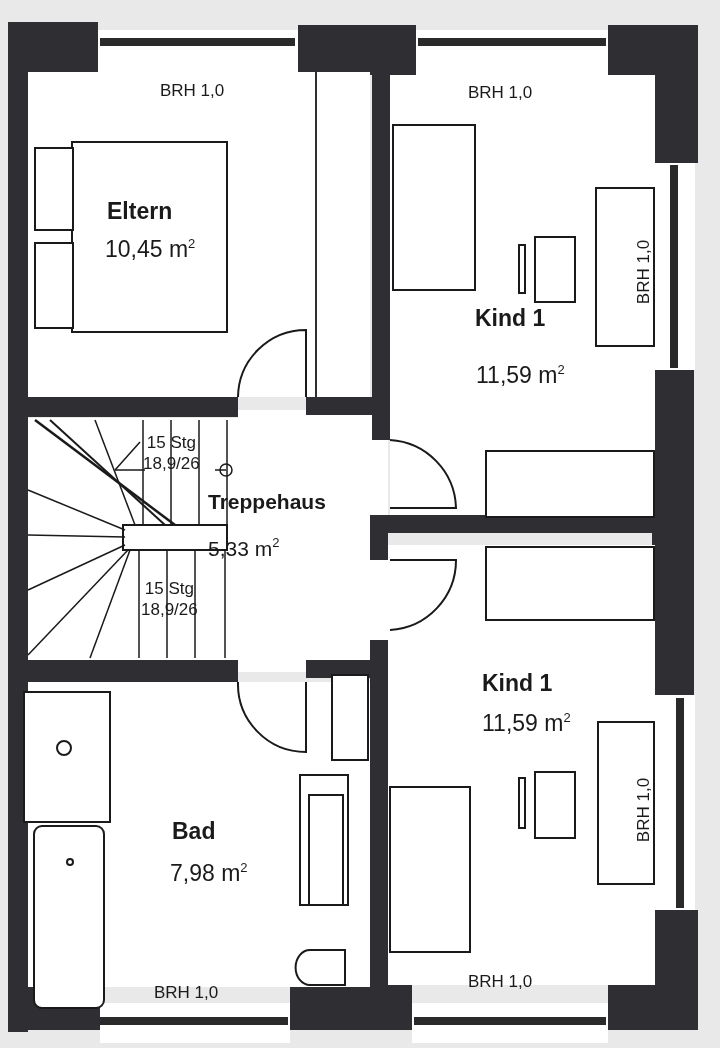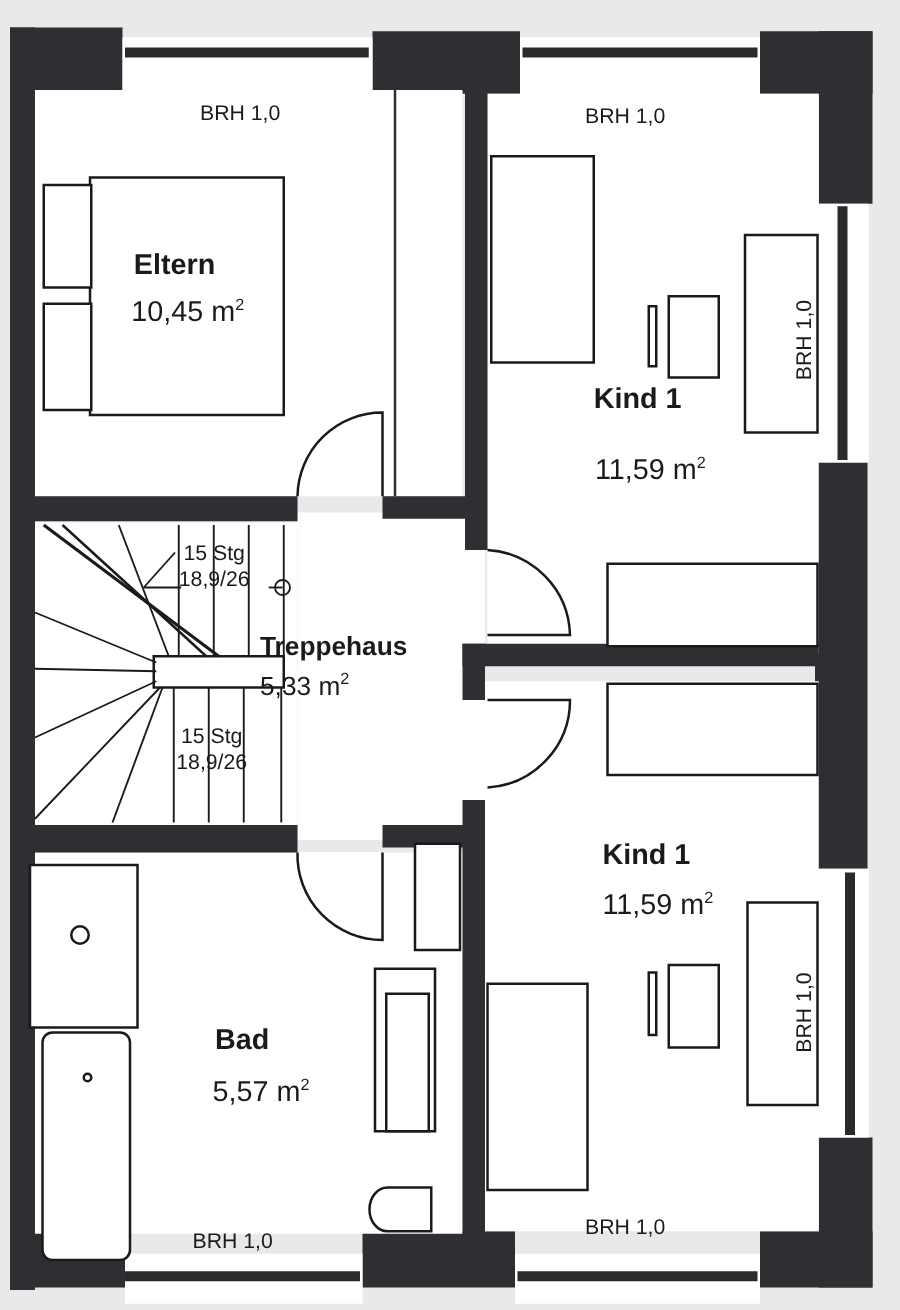--- a/index.html
+++ b/index.html
@@ -131,28 +131,28 @@
 <div class="lbl brh vert" style="left:612px; top:800px;">BRH 1,0</div>
 <div class="lbl brh" style="left:468px; top:972px;">BRH 1,0</div>
 <div class="lbl brh" style="left:154px; top:983px;">BRH 1,0</div>
 
 <div class="lbl room-name" style="left:107px; top:198px;">Eltern</div>
 <div class="lbl room-area" style="left:105px; top:236px;"><span>10,45 m</span><sup>2</sup></div>
 
 <div class="lbl room-name" style="left:475px; top:305px;">Kind 1</div>
 <div class="lbl room-area" style="left:476px; top:362px;"><span>11,59 m</span><sup>2</sup></div>
 
-<div class="lbl room-name" style="left:208px; top:506px; font-size:21px;">Treppehaus</div>
+<div class="lbl room-name" style="left:208px; top:490px; font-size:21px;">Treppehaus</div>
 <div class="lbl room-area" style="left:208px; top:535px; font-size:21px;"><span>5,33 m</span><sup>2</sup></div>
 
 <div class="lbl room-name" style="left:482px; top:670px;">Kind 1</div>
 <div class="lbl room-area" style="left:482px; top:710px;"><span>11,59 m</span><sup>2</sup></div>
 
 <div class="lbl room-name" style="left:172px; top:818px;">Bad</div>
-<div class="lbl room-area" style="left:170px; top:860px;"><span>5,57 m</span><sup>2</sup></div>
+<div class="lbl room-area" style="left:170px; top:860px;"><span>7,98 m</span><sup>2</sup></div>
 
 <div class="lbl stg" style="left:143px; top:432px;">
   <div>15 Stg</div>
   <div>18,9/26</div>
 </div>
 <div class="lbl stg" style="left:141px; top:578px;">
   <div>15 Stg</div>
   <div>18,9/26</div>
 </div>
 

